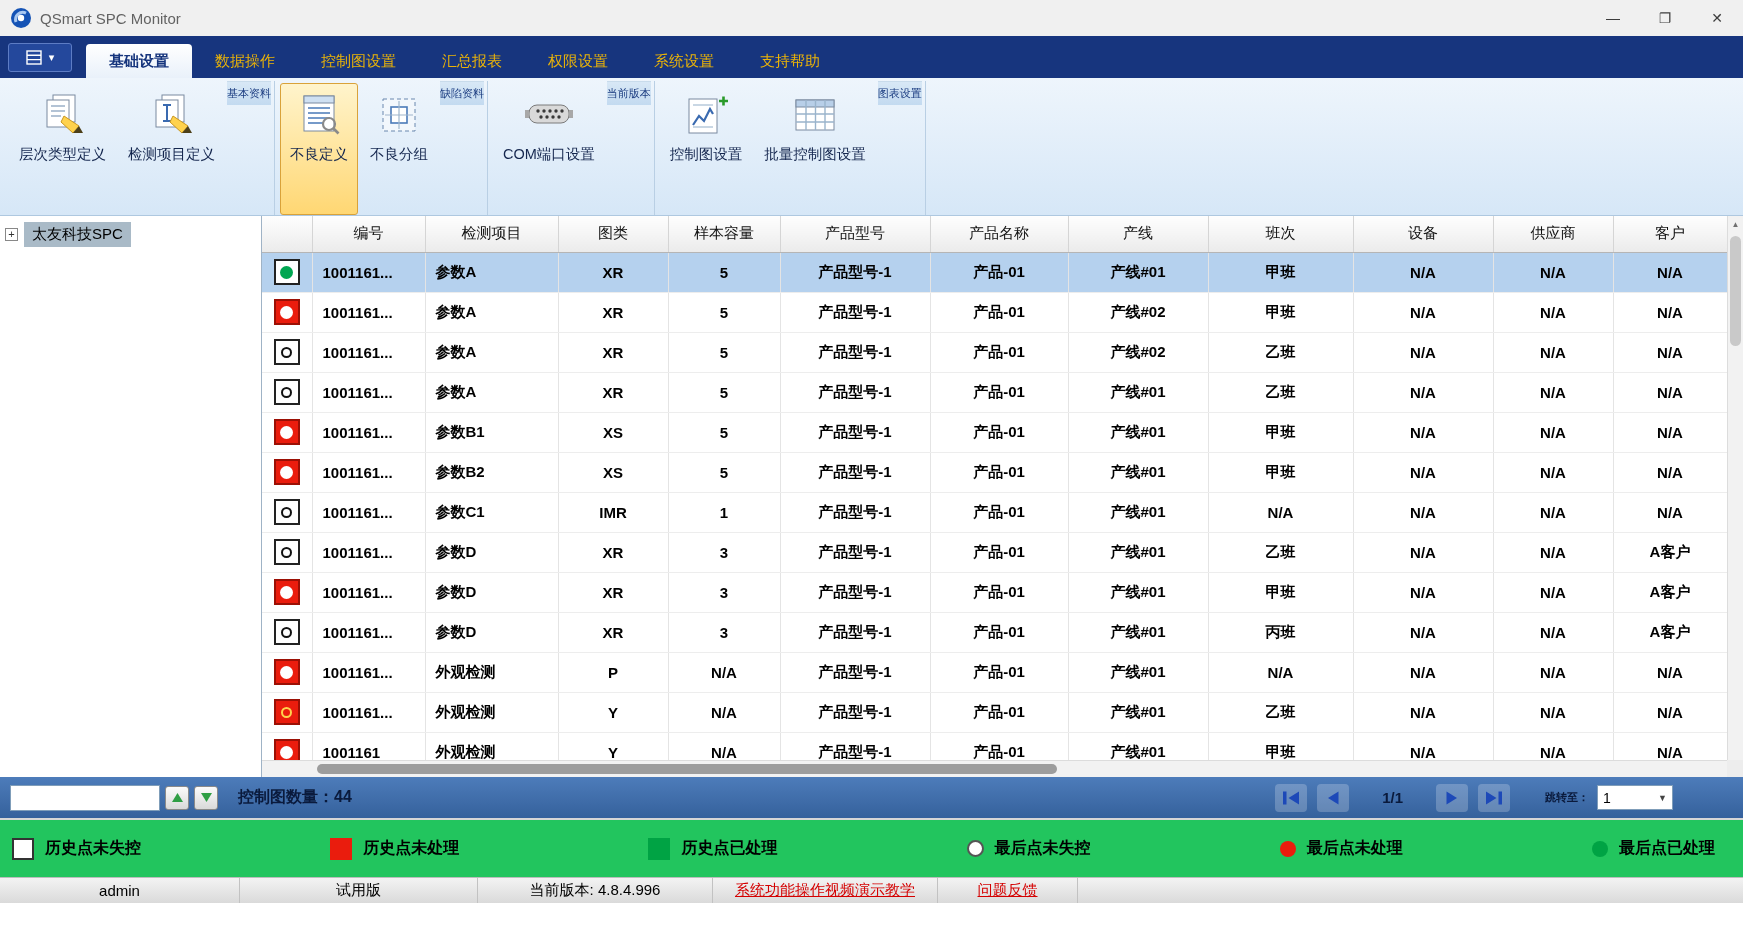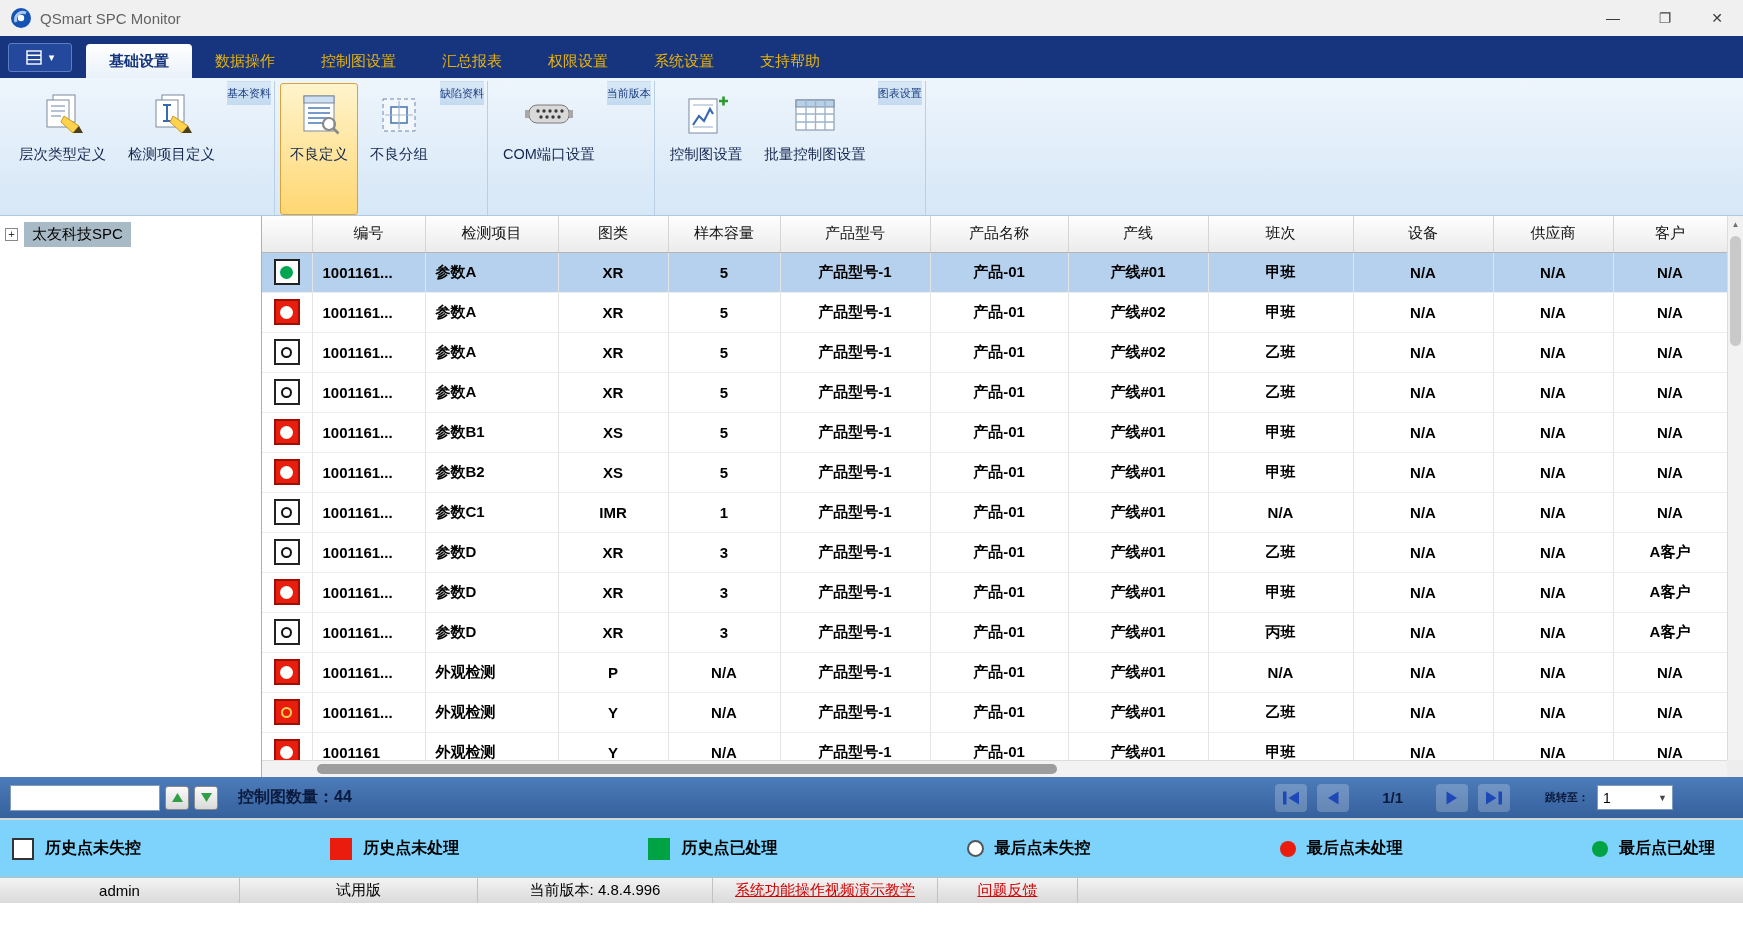--- a/index.html
+++ b/index.html
@@ -83,21 +83,21 @@
   .count{font-size:16px;font-weight:bold;color:#0a1a3c;margin-left:20px;white-space:nowrap}
   .pager{margin-left:auto;display:flex;align-items:center;margin-right:60px}
   .pagebtn{width:32px;height:28px;display:flex;align-items:center;justify-content:center;background:rgba(255,255,255,0.22);border-radius:4px;margin:0 5px}
   .pageindicator{font-size:15px;font-weight:bold;color:#0a1a3c;margin:0 28px}
   .jumplabel{font-size:11px;font-weight:bold;color:#0a1a3c;margin:0 8px 0 30px;white-space:nowrap}
   .jumpselect{width:76px;height:25px;background:#fff;border:1px solid #7f9db9;display:flex;align-items:center;justify-content:space-between;
     padding:0 5px;font-size:14px;color:#000}
   .jumpselect .carat{font-size:9px;color:#444}
 
   
-  .legendbar{height:59px;background:#7dd3fc;border-top:2px solid #d6d6d6;display:flex;align-items:center;justify-content:space-between;padding:0 28px 0 12px}
+  .legendbar{height:59px;background:#22c55e;border-top:2px solid #d6d6d6;display:flex;align-items:center;justify-content:space-between;padding:0 28px 0 12px}
   .legitem{display:flex;align-items:center;gap:11px}
   .llabel{font-size:16px;font-weight:bold;color:#000;white-space:nowrap}
   .shape-square-white{width:22px;height:22px;background:#fff;border:2px solid #333}
   .shape-square-red{width:22px;height:22px;background:#ea1c0d}
   .shape-square-green{width:22px;height:22px;background:#00a344}
   .shape-circle-white{width:17px;height:17px;border-radius:50%;border:2px solid #555;background:#fff}
   .shape-circle-red{width:16px;height:16px;border-radius:50%;background:#ea1c0d}
   .shape-circle-green{width:16px;height:16px;border-radius:50%;background:#00a344}
 
   

